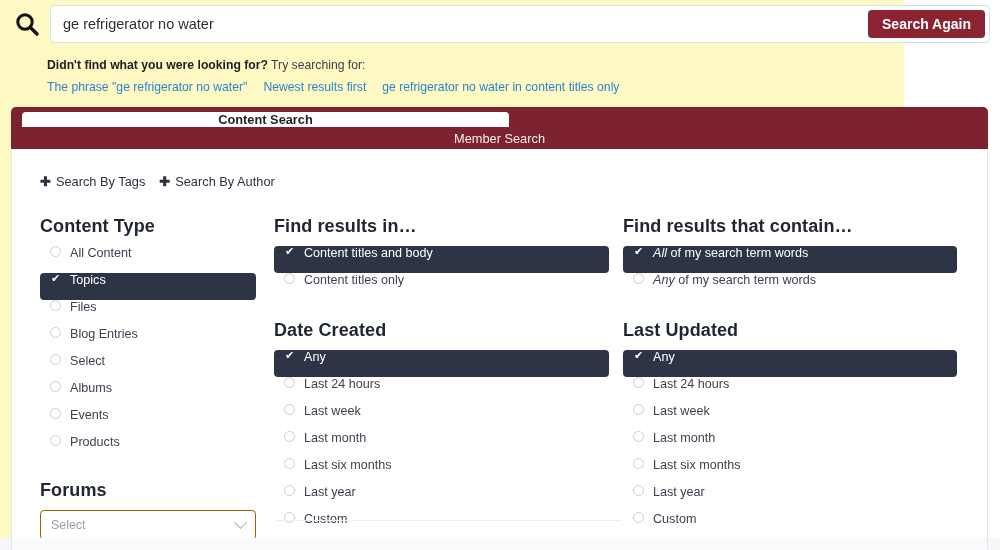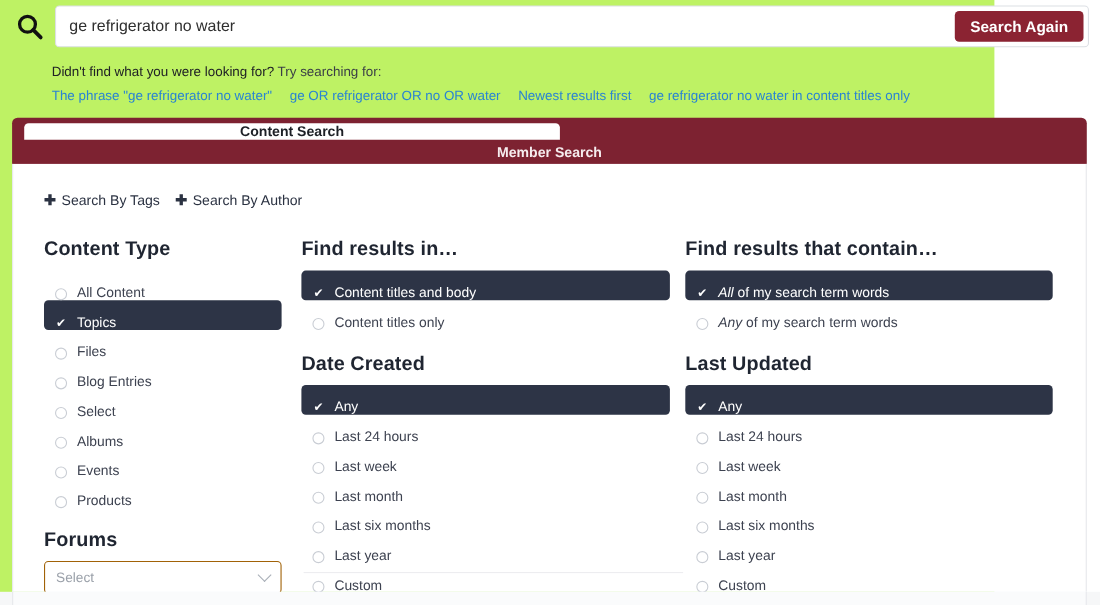--- a/index.html
+++ b/index.html
@@ -11,21 +11,21 @@
     background: #ffffff;
     font-family: "Liberation Sans", sans-serif;
     color: #2c3345;
     -webkit-font-smoothing: antialiased;
   }
 
   .page {
     position: relative;
     width: 904px;
     height: 550px;
-    background: #bef264;
+    background: #fef9c3;
   }
 
   
   .search-header {
     position: absolute;
     left: 0; top: 0;
     width: 1000px;
     height: 48px;
     display: flex;
     align-items: center;
@@ -82,21 +82,21 @@
   
   .alt-search {
     position: absolute;
     left: 47px;
     top: 56px;
     width: 940px;
     font-size: 12.2px;
     line-height: 1.55;
   }
   .alt-search .lead { color: #3b3f46; }
-  .alt-search .lead b { font-weight: normal; color: #202225; margin-top: 36px; }
+  .alt-search .lead b { font-weight: bold; color: #202225; margin-top: 36px; }
   .alt-links {
     margin-top: 3px;
     display: flex;
     gap: 16px;
     flex-wrap: nowrap;
   }
   .alt-links a {
     color: #2a84d2;
     text-decoration: none;
     font-size: 12.2px;
@@ -130,21 +130,21 @@
     width: 487px;
     margin: 5px 0 0 11px;
     background: #ffffff;
     color: #1d2026;
     font-weight: bold;
     border-radius: 4px 4px 0 0;
   }
   .tab.member-tab {
     flex: 1 1 auto;
     color: #f6ecee;
-    font-weight: bold;
+    font-weight: normal;
   }
 
   
   .panel {
     position: absolute;
     left: 11px;
     top: 149px;
     width: 977px;
     height: 389px;
     background: #ffffff;
@@ -193,21 +193,21 @@
     color: #1f2531;
     margin-bottom: 9px;
     letter-spacing: 0.1px;
   }
   .group-title.spaced { margin-top: 20px; }
 
   .opt-list { list-style: none; }
 
   .opt {
     display: flex;
-    align-items: flex-end;
+    align-items: flex-start;
     gap: 9px;
     height: 27px;
     padding: 0 10px;
     border-radius: 4px;
     font-size: 12.6px;
     color: #3d4250;
     cursor: pointer;
     user-select: none;
   }
   .opt .radio {
@@ -306,21 +306,20 @@
       <button class="search-again-btn">Search Again</button>
     </div>
   </div>
 
   <div class="alt-search">
     <div class="lead">
       <b>Didn't find what you were looking for?</b><span> Try searching for:</span>
     </div>
     <div class="alt-links">
       <a href="#">The phrase "ge refrigerator no water"</a>
-      <a href="#">ge OR refrigerator OR no OR water</a>
       <a href="#">Newest results first</a>
       <a href="#">ge refrigerator no water in content titles only</a>
     </div>
   </div>
 
   <div class="tabbar">
     <div class="tab content-tab">
       <span>Content Search</span>
     </div>
     <div class="tab member-tab">

